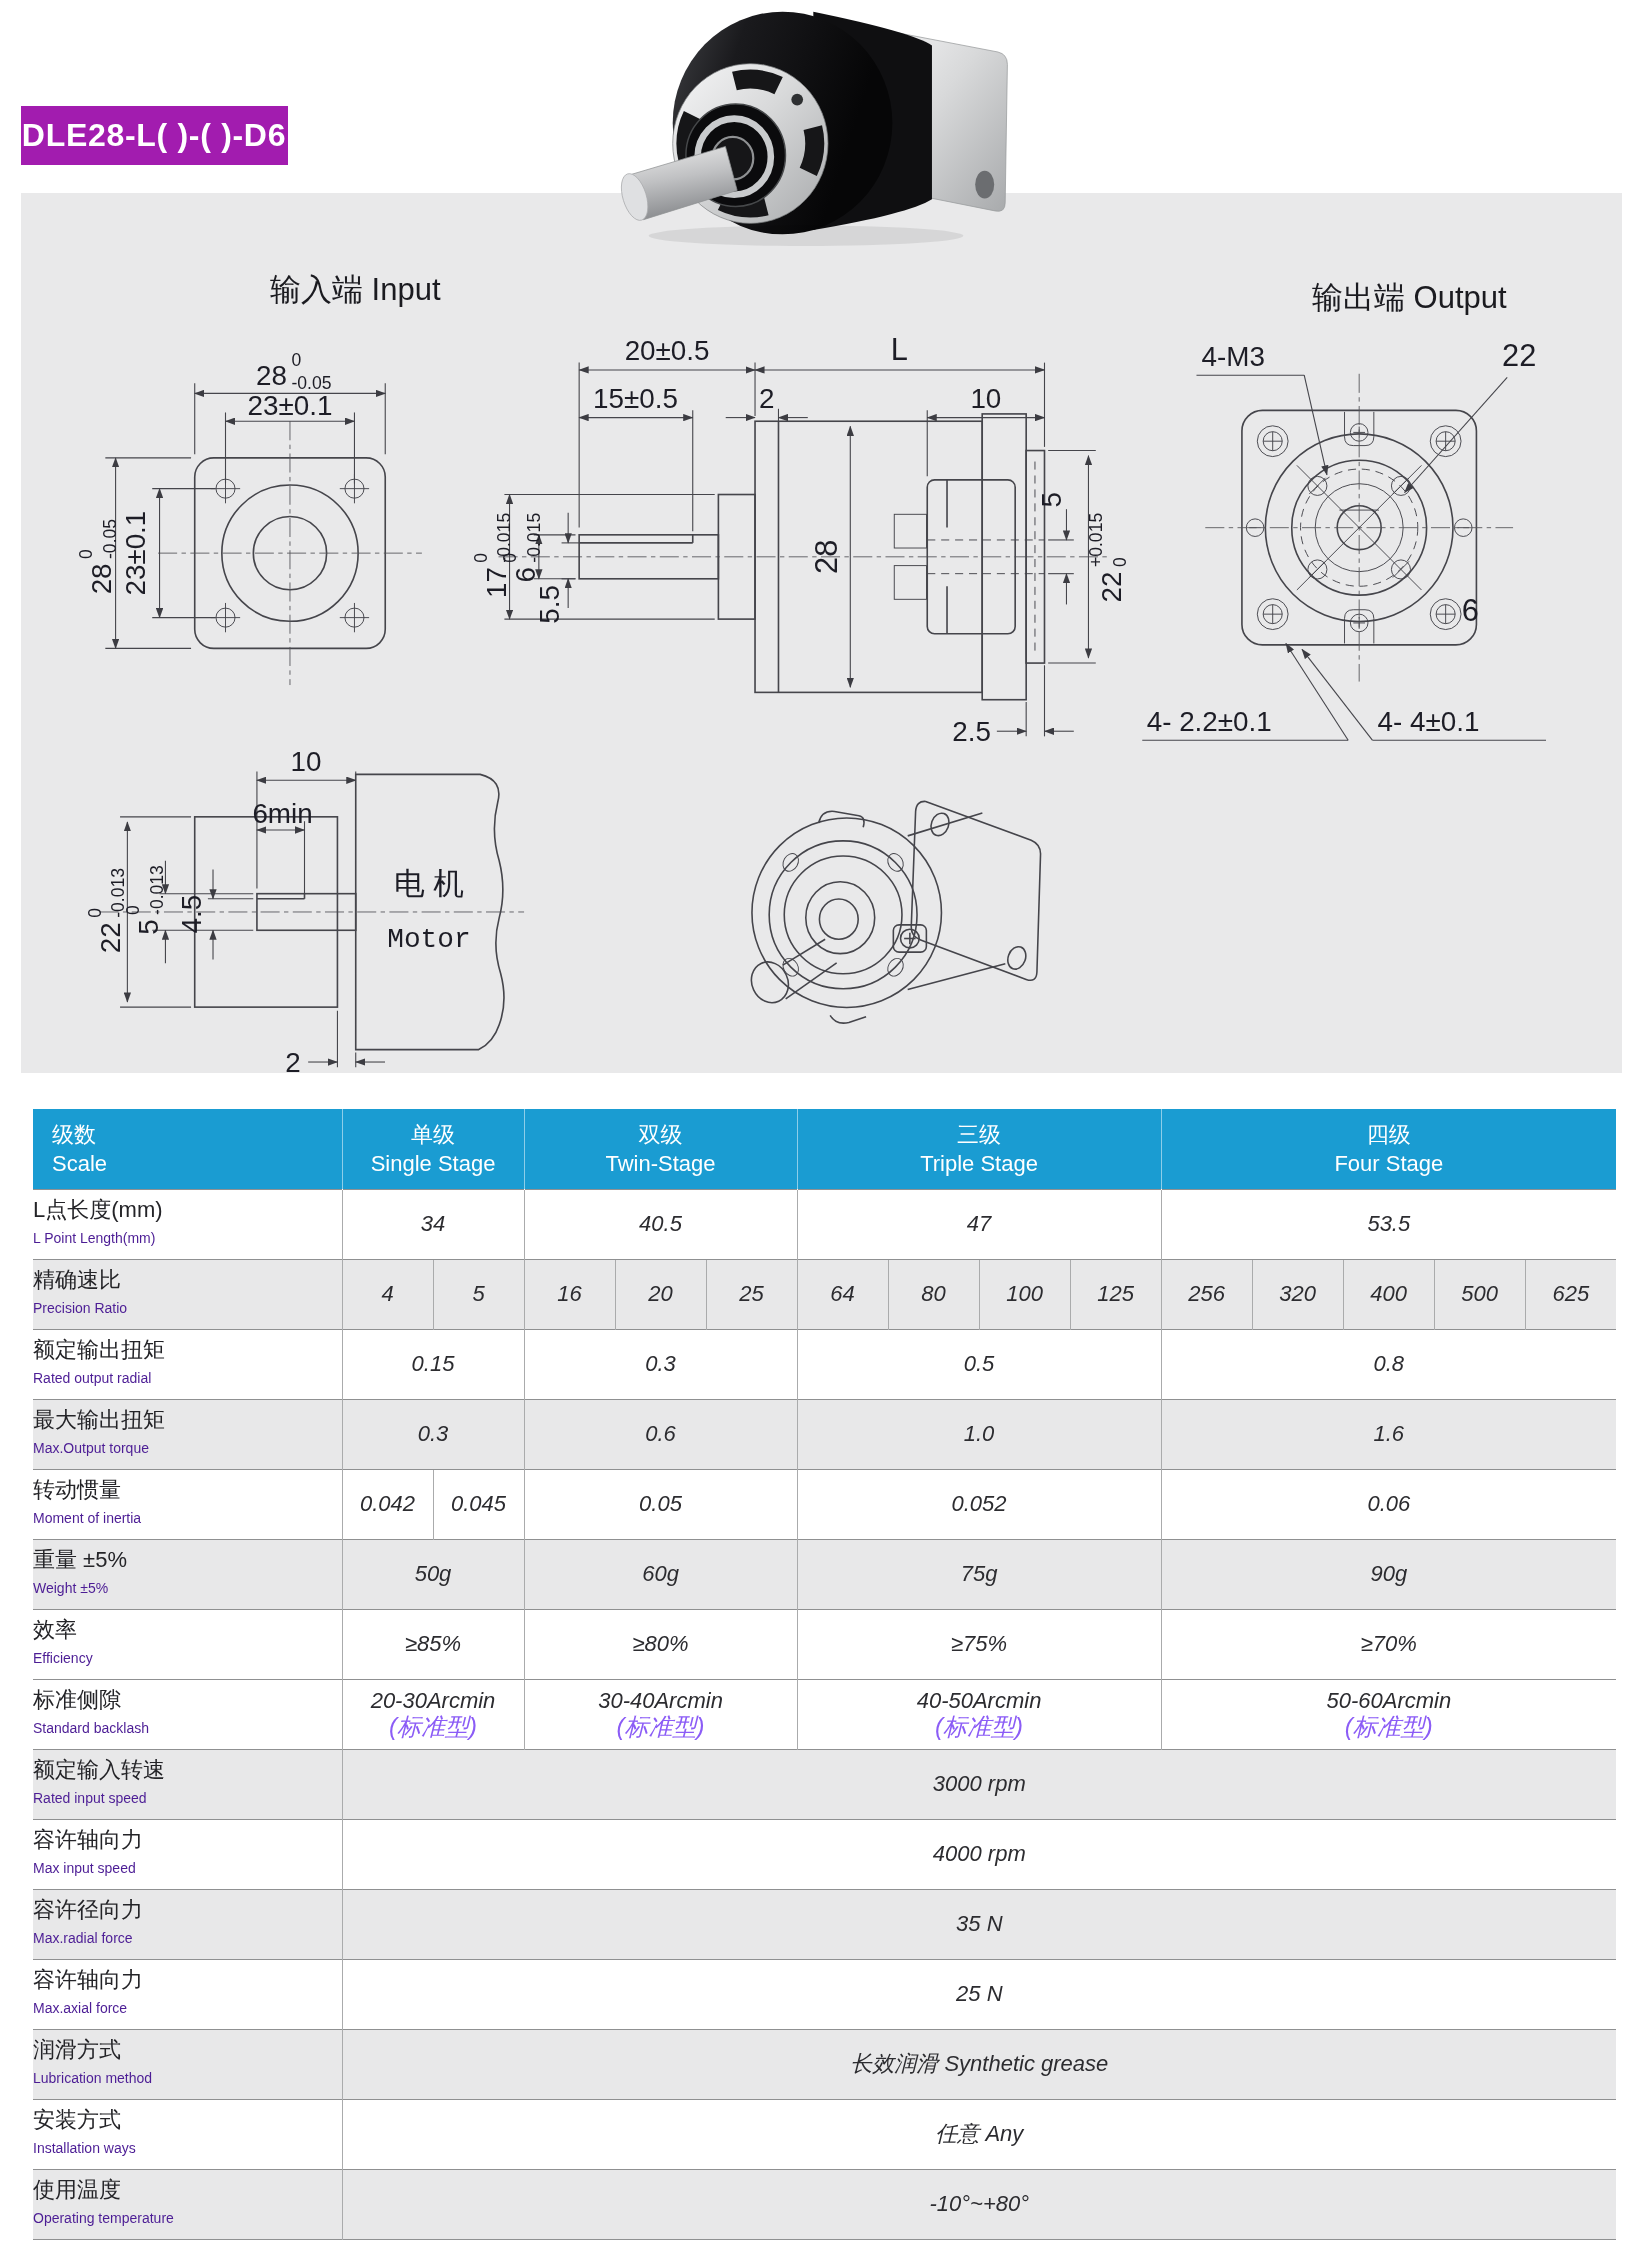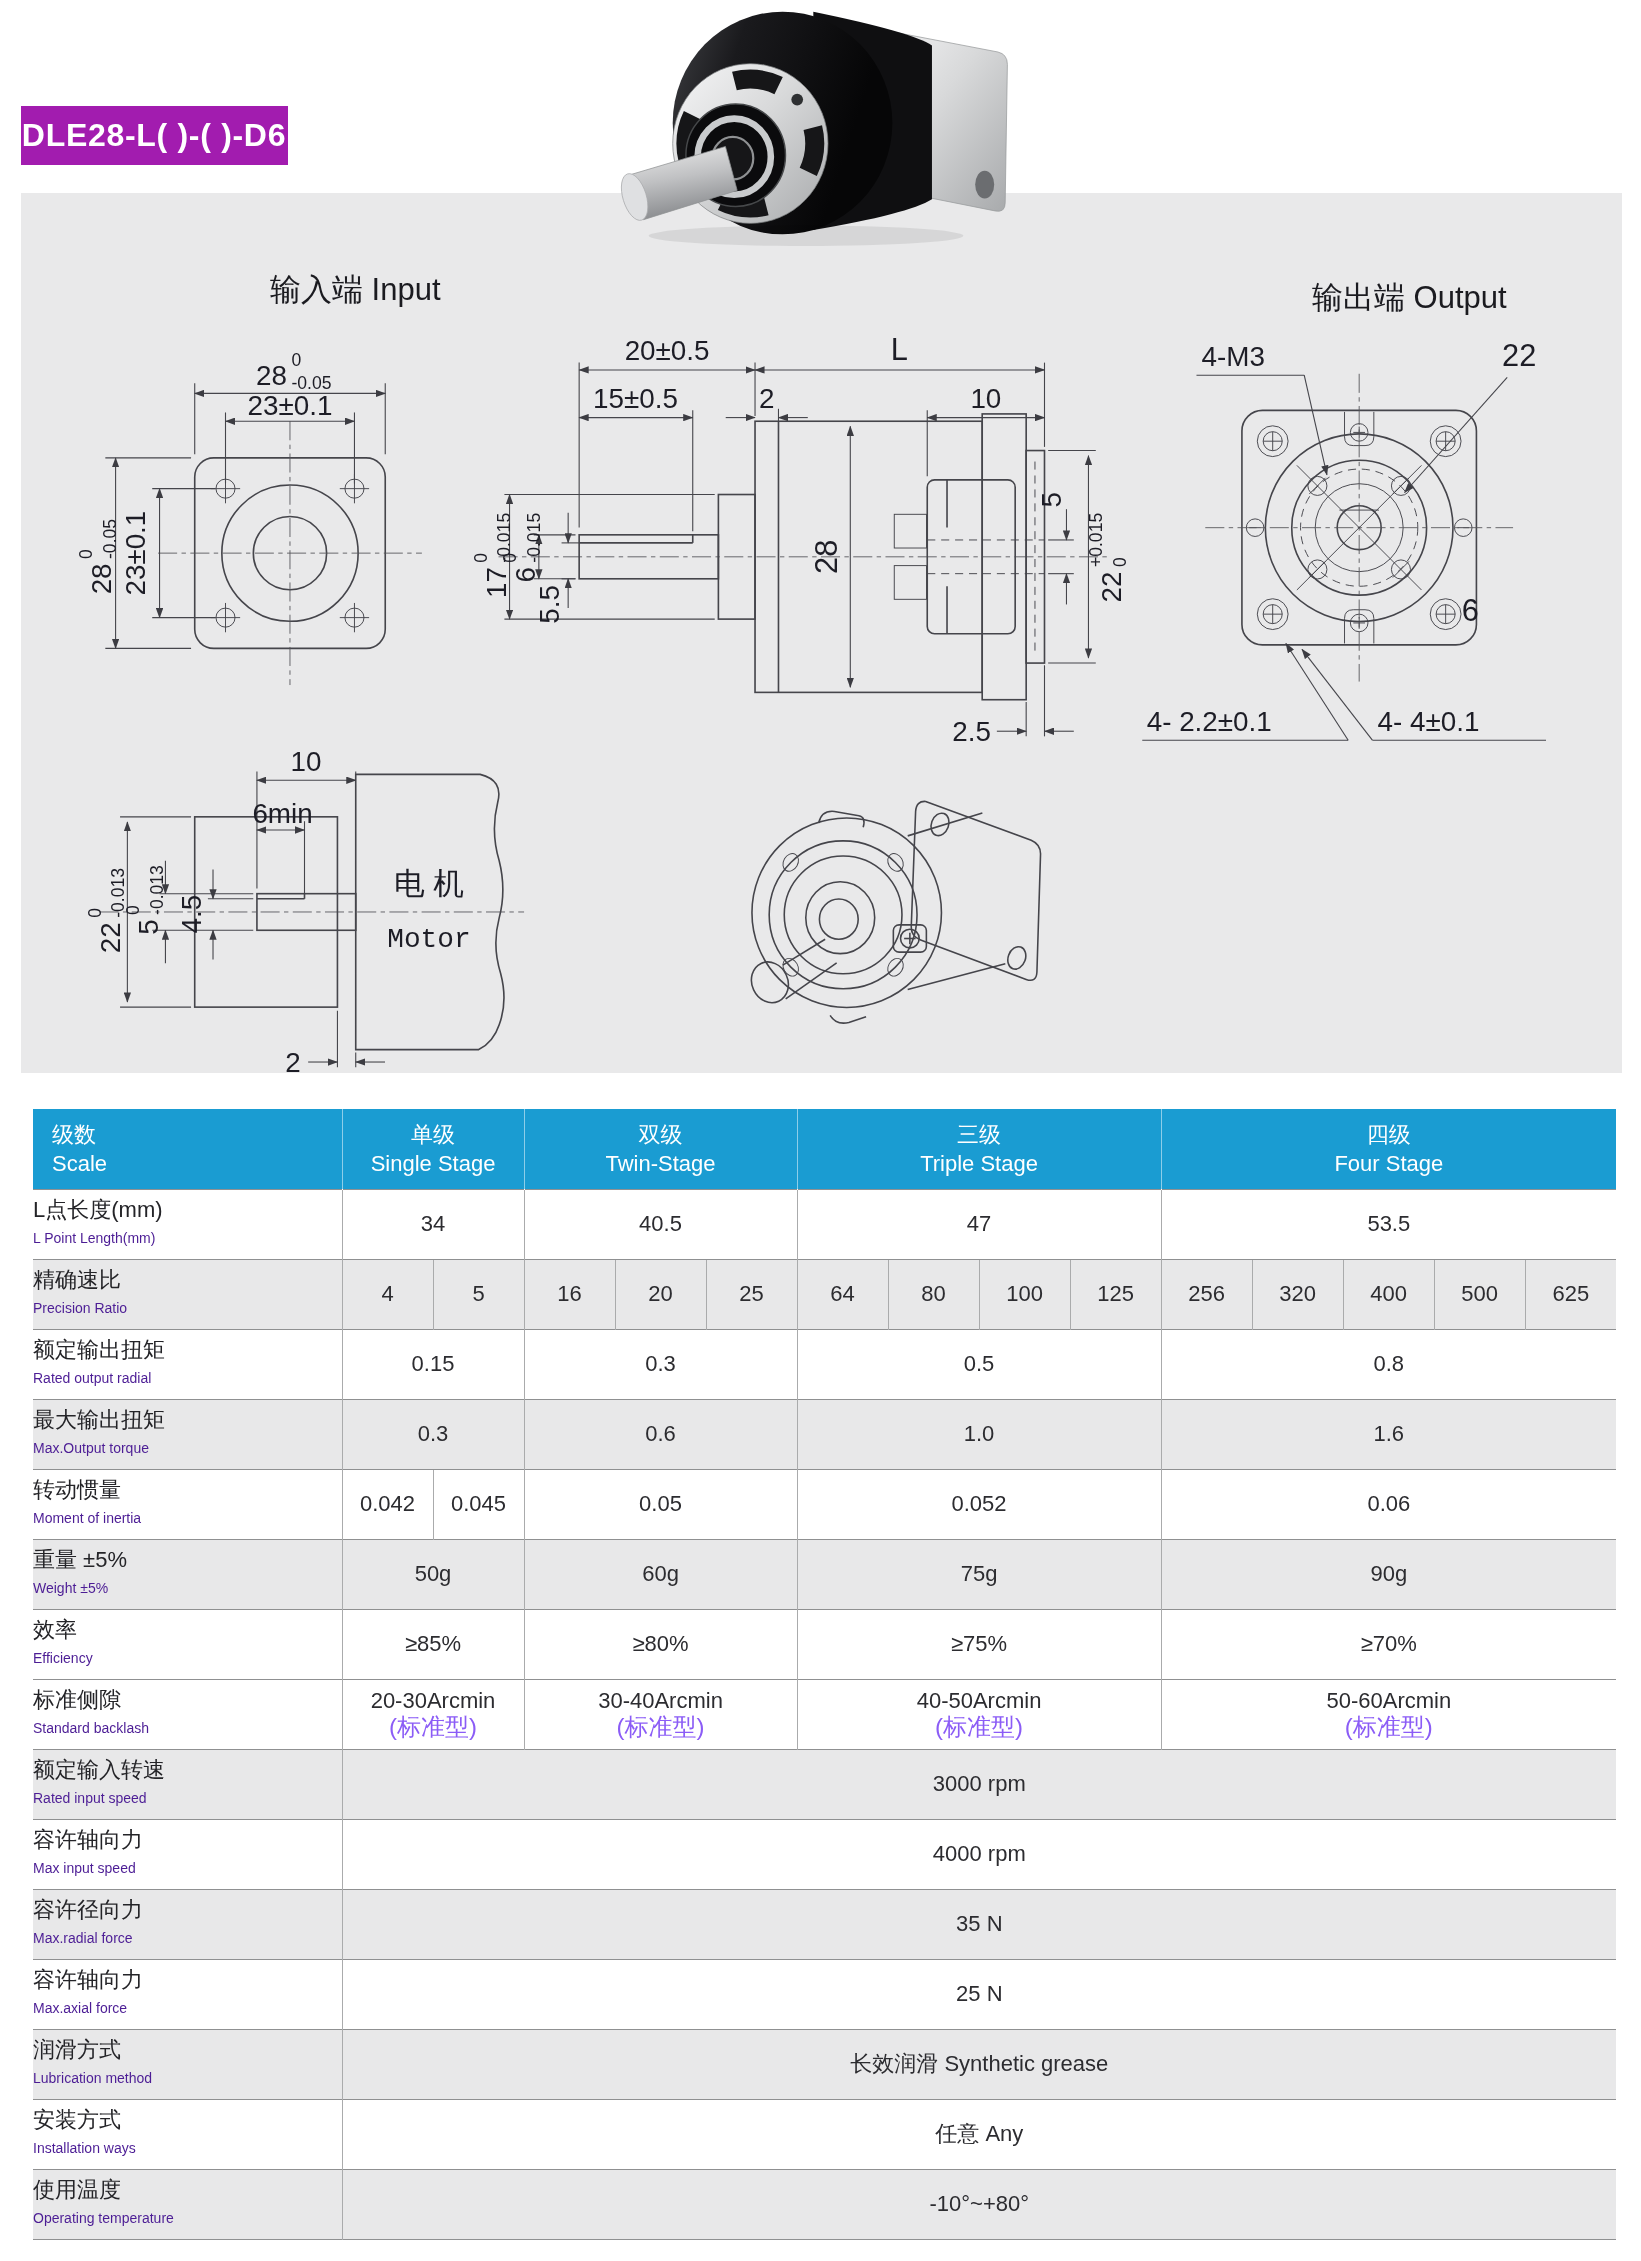--- a/index.html
+++ b/index.html
@@ -36,21 +36,21 @@
   table.spec th{background:#1a9cd2;color:#fff;font-weight:normal;border-top:none;}
   table.spec th+th{border-left:1.5px solid rgba(255,255,255,.5);}
   table.spec thead tr{height:80px;}
   table.spec tbody tr{height:70px;background:#fff;}
   table.spec tbody tr.g{background:#e8e8e9;}
   td.lab{padding-left:19px;text-align:left;}
   .lz{display:block;font-size:22px;color:#242428;line-height:29px;}
   .le{display:block;font-size:14px;color:#4c1d95;line-height:29px;}
   .hz,.he{display:block;text-align:center;font-size:22px;line-height:29px;}
   .hz.left,.he.left{text-align:left;padding-left:19px;}
-  td.val{text-align:center;font-size:22px;color:#2c2c30;}
+  td.val{text-align:center;font-size:22px;color:#2c2c30;font-style:italic;}
   .v2{display:block;font-size:24px;line-height:22px;color:#8b5cf6;}
   td.val span{line-height:26px;}
 </style>
 </head>
 <body>
 
 <div id="page">
 
   <svg width="0" height="0" class="abs">
     <defs>

